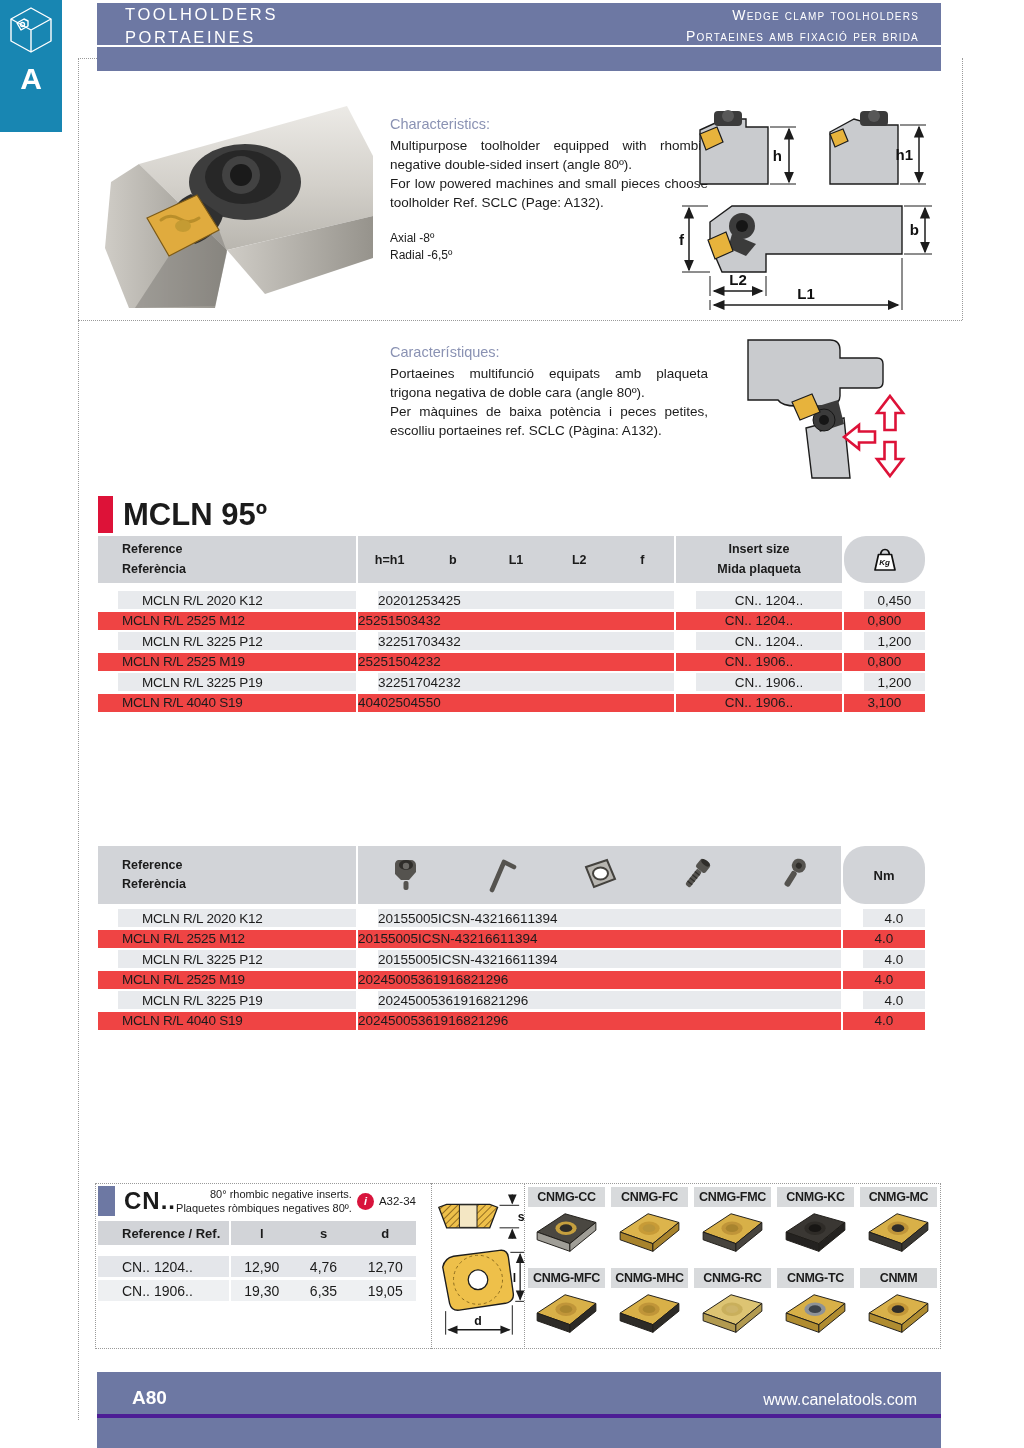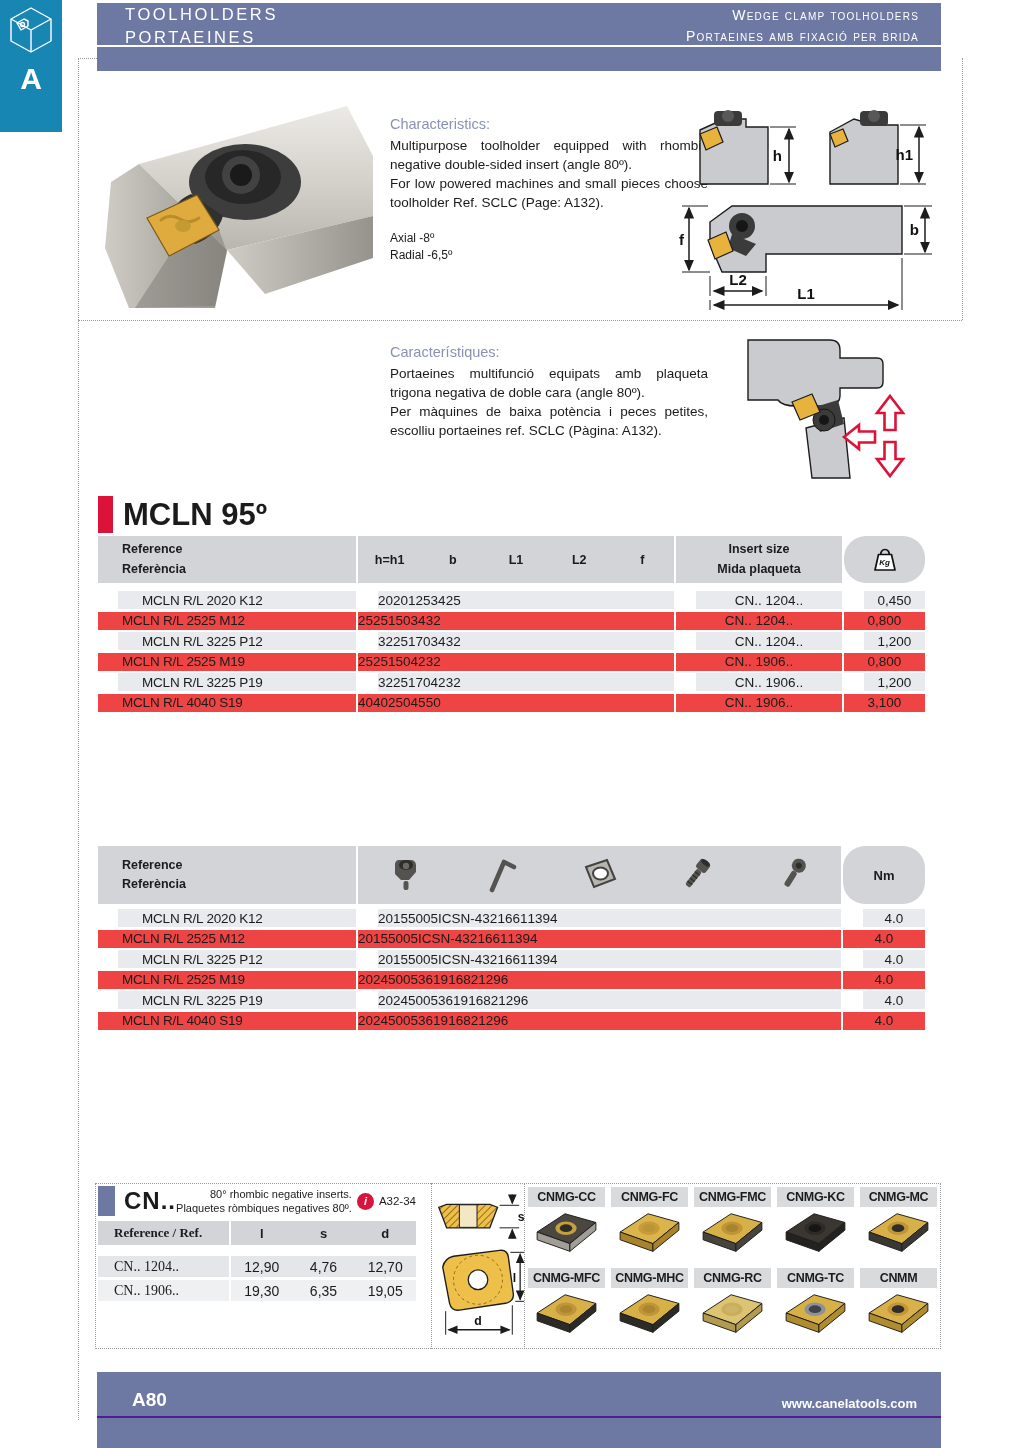--- a/index.html
+++ b/index.html
@@ -12,24 +12,24 @@
        flex-direction:column;align-items:center;padding-top:7px;box-sizing:border-box;}
   .tab-letter{color:#fff;font-weight:bold;font-size:30px;line-height:1;margin-top:3px;}
 
   
   .banner{left:97px;top:3px;width:844px;height:68px;background:#6d78a3;color:#fff;}
   .banner-main{height:44px;border-bottom:2px solid #fff;display:flex;justify-content:space-between;
        align-items:center;padding:4px 22px 0 28px;box-sizing:border-box;}
   .b-title div{font-size:16.5px;letter-spacing:2.6px;line-height:1.4;}
   .b-sub{text-align:right;font-variant:small-caps;font-size:14px;letter-spacing:1.2px;line-height:1.5;}
   .footer{left:97px;top:1372px;width:844px;height:76px;background:#6d78a3;color:#fff;}
-  .f-main{height:46px;border-bottom:2px solid #4c1d95;display:flex;align-items:flex-end;
+  .f-main{height:46px;border-bottom:4px solid #4c1d95;display:flex;align-items:flex-end;
        justify-content:space-between;padding:0 24px 5px 35px;box-sizing:border-box;}
   .f-page{font-size:19px;font-weight:bold;}
-  .f-web{font-size:13px;font-weight:bold;}
+  .f-web{font-size:16px;font-weight:normal;}
 
   
   .dot-v-left{left:78px;top:58px;width:0;height:1362px;border-left:1px dotted #9a9a9a;}
   .dot-h-stub{left:78px;top:58px;width:19px;height:0;border-top:1px dotted #9a9a9a;}
   .dot-v-right{left:962px;top:58px;width:0;height:262px;border-left:1px dotted #9a9a9a;}
   .dot-h-mid{left:78px;top:320px;width:884px;height:0;border-top:1px dotted #9a9a9a;}
   .bottom-box{left:95px;top:1183px;width:846px;height:166px;border:1px dotted #9a9a9a;box-sizing:border-box;}
   .bb-d1{left:431px;top:1183px;width:0;height:166px;border-left:1px dotted #9a9a9a;}
   .bb-d2{left:524px;top:1183px;width:0;height:166px;border-left:1px dotted #9a9a9a;}
 
@@ -89,21 +89,21 @@
   .cn-desc{margin-left:auto;display:flex;align-items:center;gap:5px;}
   .cn-desc-lines{text-align:right;font-size:11px;line-height:1.3;}
   .info-badge{width:17px;height:17px;border-radius:50%;background:#d8143c;color:#fff;display:flex;
         align-items:center;justify-content:center;font-size:11px;font-weight:bold;font-style:italic;flex:0 0 17px;}
   .cn-pageref{font-size:11.5px;}
   .cn-thead,.cn-row{display:grid;grid-template-columns:131px 185px;column-gap:2px;}
   .cn-thead{margin-top:5px;height:24px;font-weight:bold;font-size:13px;}
   .cn-thead>div{background:#d2d4d8;display:flex;align-items:center;}
   .cn-thead .cn-lsd,.cn-row .cn-lsd{display:grid;grid-template-columns:repeat(3,1fr);
         align-items:center;justify-items:center;}
-  .cn-c1{padding-left:16px;box-sizing:border-box;font-family:Liberation Serif, serif;}
+  .cn-c1{padding-left:24px;box-sizing:border-box;}
   .cn-rows{margin-top:11px;}
   .cn-row{height:21px;margin-bottom:3px;font-size:14px;}
   .cn-row>div{display:flex;align-items:center;}
   .cn-r1>div{background:#e4e6ea;}
   .cn-r2>div{background:#eef0f2;}
   .ins-dia{left:429px;top:1190px;width:98px;height:158px;}
 
   
   .grid{left:528px;top:1187px;width:409px;display:grid;grid-template-columns:repeat(5,77px);
         column-gap:6px;row-gap:7px;}

